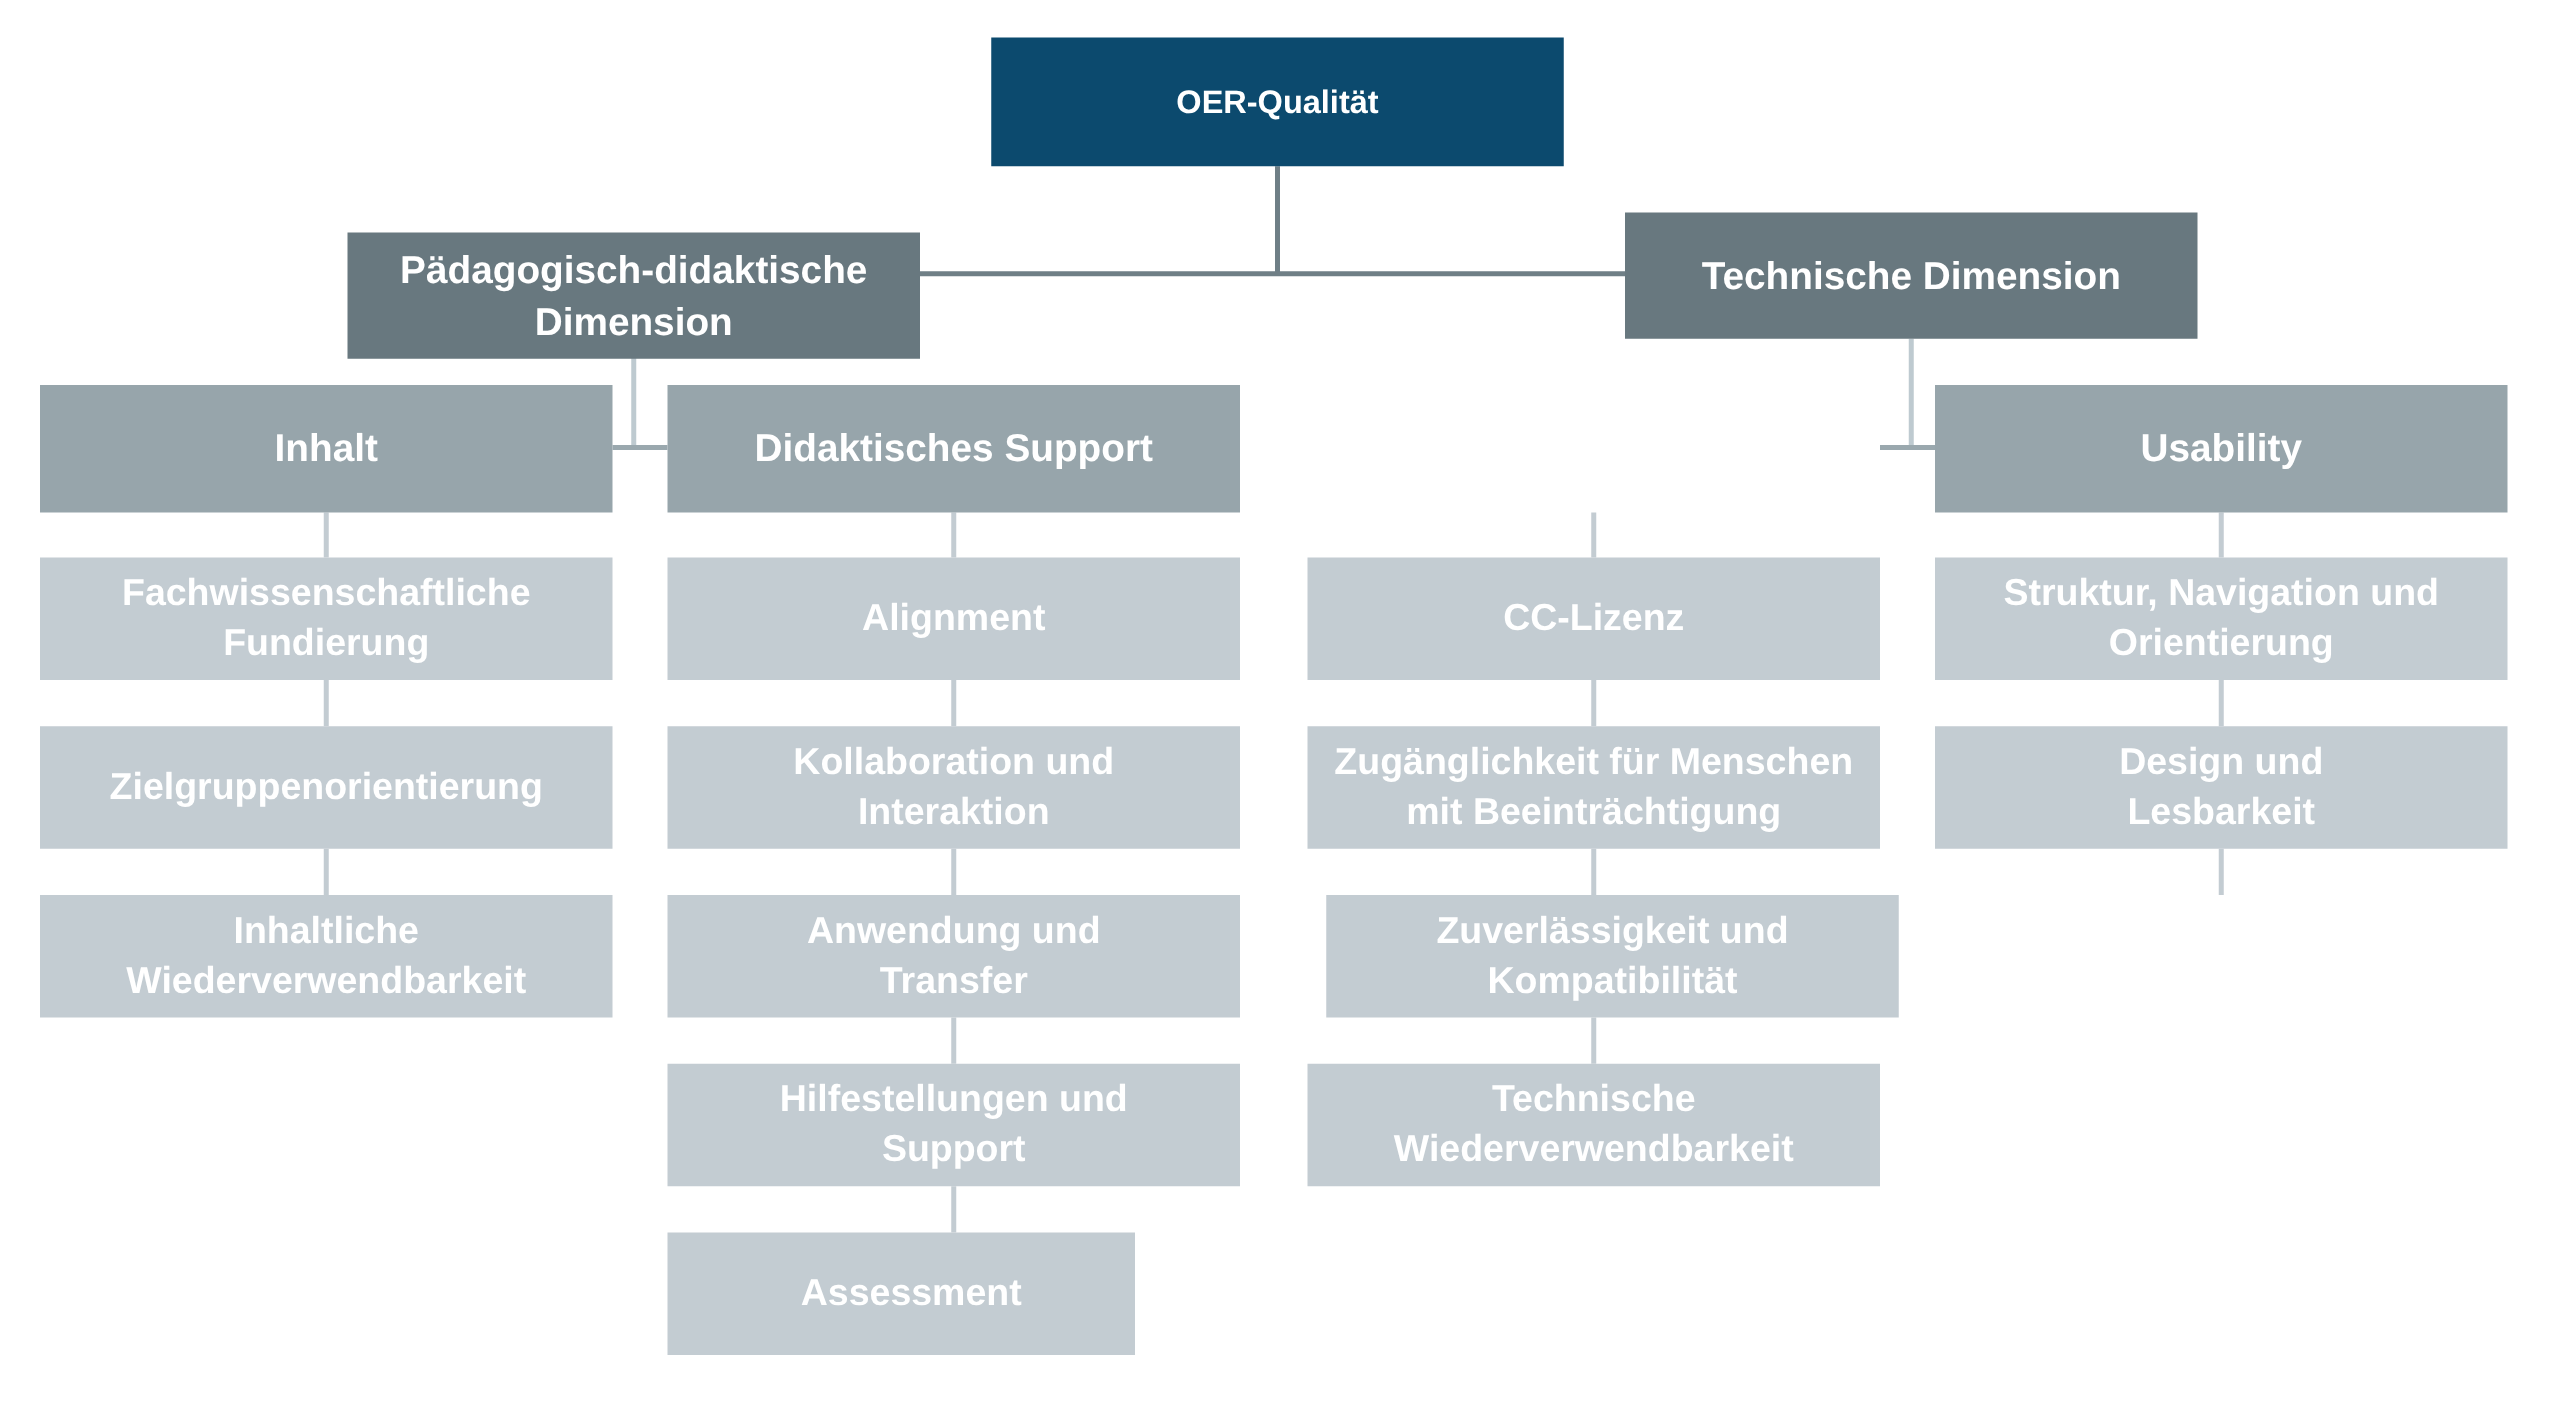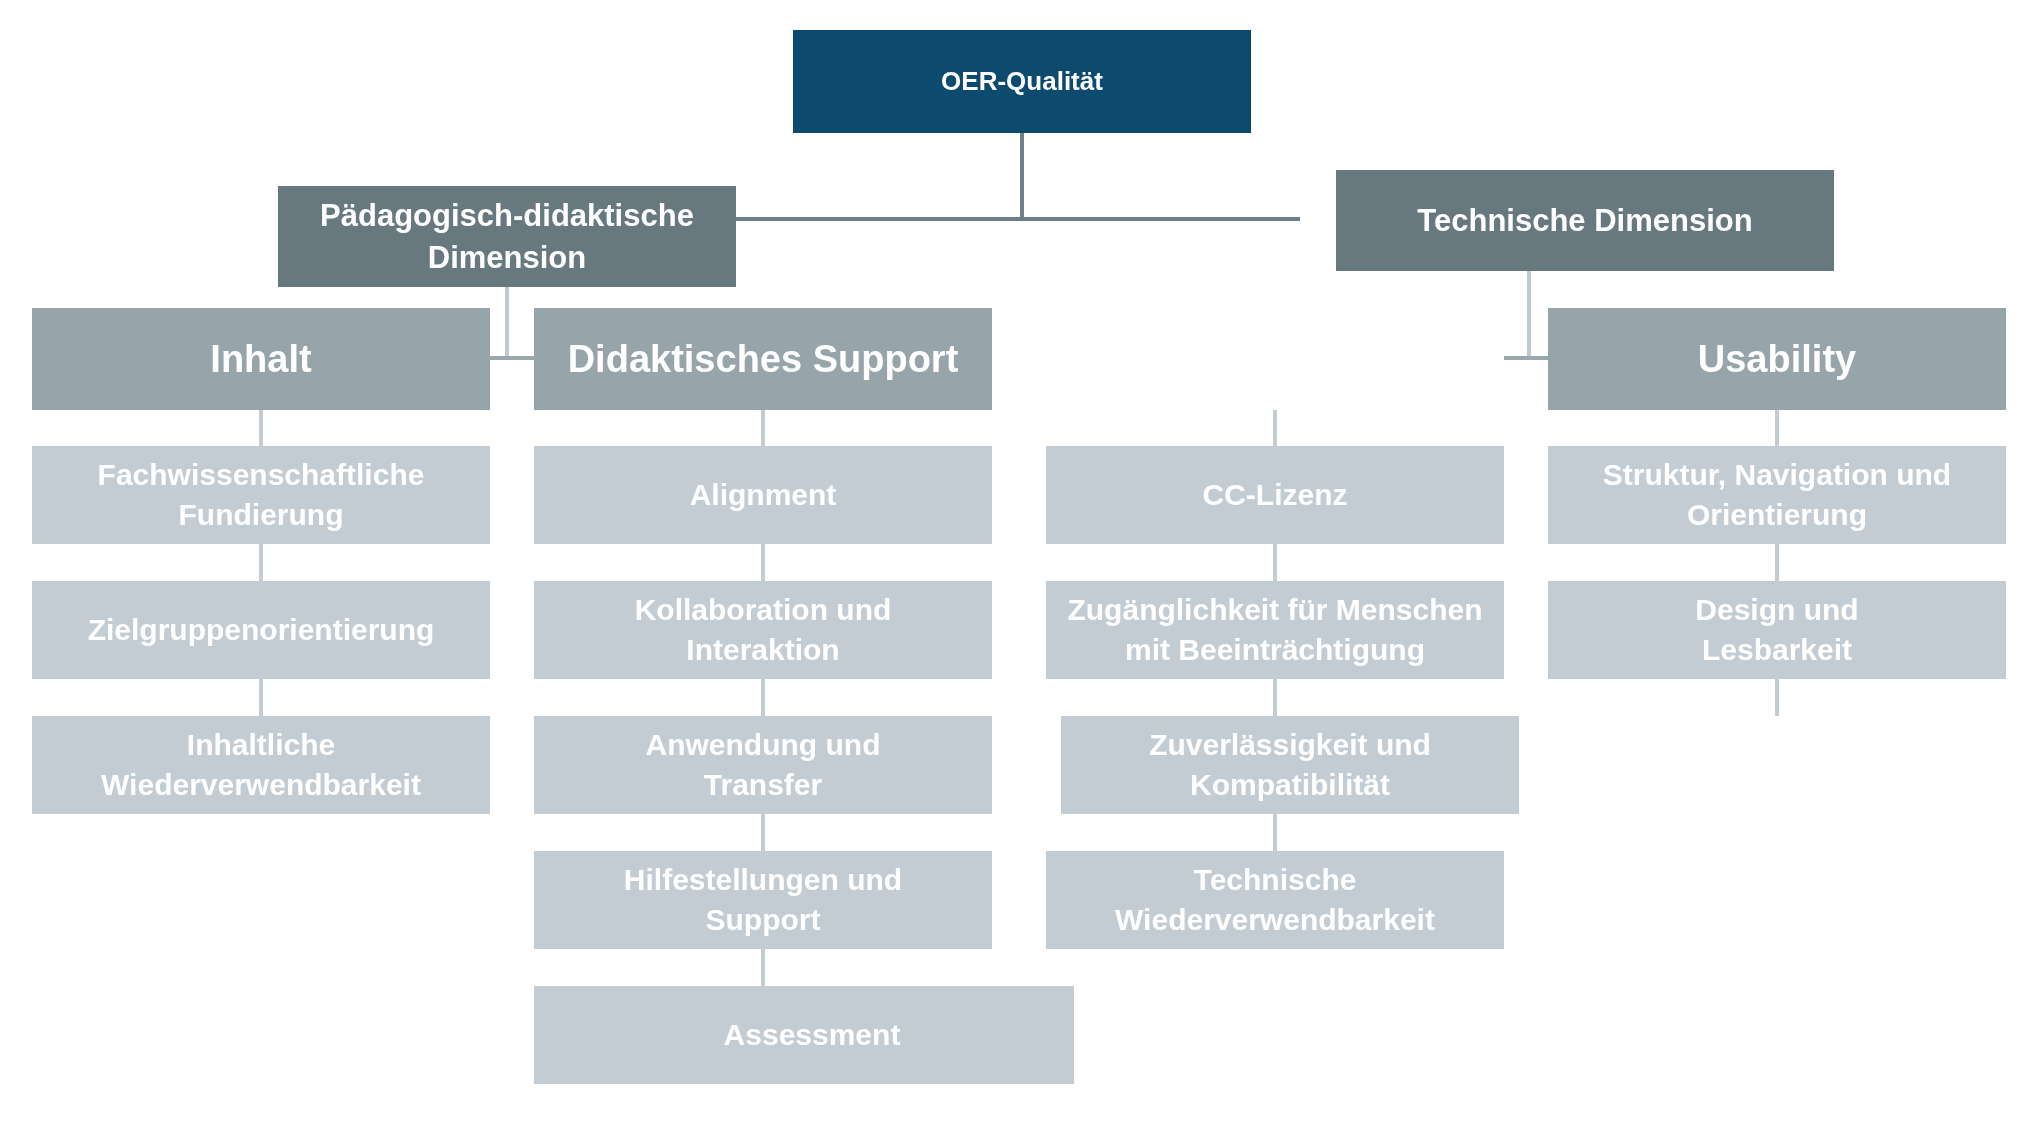--- a/index.html
+++ b/index.html
@@ -16,21 +16,21 @@
     text-align:center;
     color:#ffffff;
     font-weight:bold;
     white-space:pre;
     line-height:1.33;
     box-sizing:border-box;
     padding:0 16px;
   }
   .root-node { background:#0c4a6e; font-size:26px; }
   .dim-node  { background:#68787f; font-size:31px; }
-  .cat-node  { background:#97a5ab; font-size:38px; }
+  .cat-node  { background:#97a5ab; font-size:31px; }
   .item-node { background:#c3ccd2; font-size:30px; }
   .conn { position:absolute; }
   .conn-dark  { background:#6f7f86; }
   .conn-drop  { background:#becad0; }
   .conn-mid   { background:#9aa8ae; }
   .conn-light { background:#c3ccd2; }
 </style>
 </head>
 <body>
 
@@ -60,40 +60,40 @@
   <div class="conn conn-light" style="left:1273px; top:814px; width:4px; height:37px;"></div>
 
   <div class="conn conn-light" style="left:1775px; top:410px; width:4px; height:36px;"></div>
   <div class="conn conn-light" style="left:1775px; top:544px; width:4px; height:37px;"></div>
   <div class="conn conn-light" style="left:1775px; top:679px; width:4px; height:37px;"></div>
 
   <div class="node root-node" style="left:793px; top:30px; width:458px; height:103px;">OER-Qualität</div>
 
   <div class="node dim-node" style="left:278px; top:186px; width:458px; height:101px;">Pädagogisch-didaktische
 Dimension</div>
-  <div class="node dim-node" style="left:1300px; top:170px; width:498px; height:101px;margin-left:36px;">Technische Dimension</div>
+  <div class="node dim-node" style="left:1300px; top:170px; width:458px; height:101px;">Technische Dimension</div>
 
   <div class="node cat-node" style="left:32px; top:308px; width:458px; height:102px;">Inhalt</div>
   <div class="node cat-node" style="left:534px; top:308px; width:458px; height:102px;">Didaktisches Support</div>
   <div class="node cat-node" style="left:1548px; top:308px; width:458px; height:102px;">Usability</div>
 
   <div class="node item-node" style="left:32px; top:446px; width:458px; height:98px;">Fachwissenschaftliche
 Fundierung</div>
   <div class="node item-node" style="left:32px; top:581px; width:458px; height:98px;">Zielgruppenorientierung</div>
   <div class="node item-node" style="left:32px; top:716px; width:458px; height:98px;">Inhaltliche
 Wiederverwendbarkeit</div>
 
   <div class="node item-node" style="left:534px; top:581px; width:458px; height:98px;">Kollaboration und
 Interaktion</div>
   <div class="node item-node" style="left:534px; top:446px; width:458px; height:98px;">Alignment</div>
   <div class="node item-node" style="left:534px; top:716px; width:458px; height:98px;">Anwendung und
 Transfer</div>
   <div class="node item-node" style="left:534px; top:851px; width:458px; height:98px;">Hilfestellungen und
 Support</div>
-  <div class="node item-node" style="left:534px; top:986px; width:540px; height:98px;padding-left:32px;">Assessment</div>
+  <div class="node item-node" style="left:534px; top:986px; width:374px; height:98px;padding-left:32px;">Assessment</div>
 
   <div class="node item-node" style="left:1046px; top:446px; width:458px; height:98px;">CC-Lizenz</div>
   <div class="node item-node" style="left:1046px; top:581px; width:458px; height:98px;">Zugänglichkeit für Menschen
 mit Beeinträchtigung</div>
   <div class="node item-node" style="left:1046px; top:716px; width:458px; height:98px;margin-left:15px;">Zuverlässigkeit und
 Kompatibilität</div>
   <div class="node item-node" style="left:1046px; top:851px; width:458px; height:98px;">Technische
 Wiederverwendbarkeit</div>
 
   <div class="node item-node" style="left:1548px; top:446px; width:458px; height:98px;">Struktur, Navigation und

